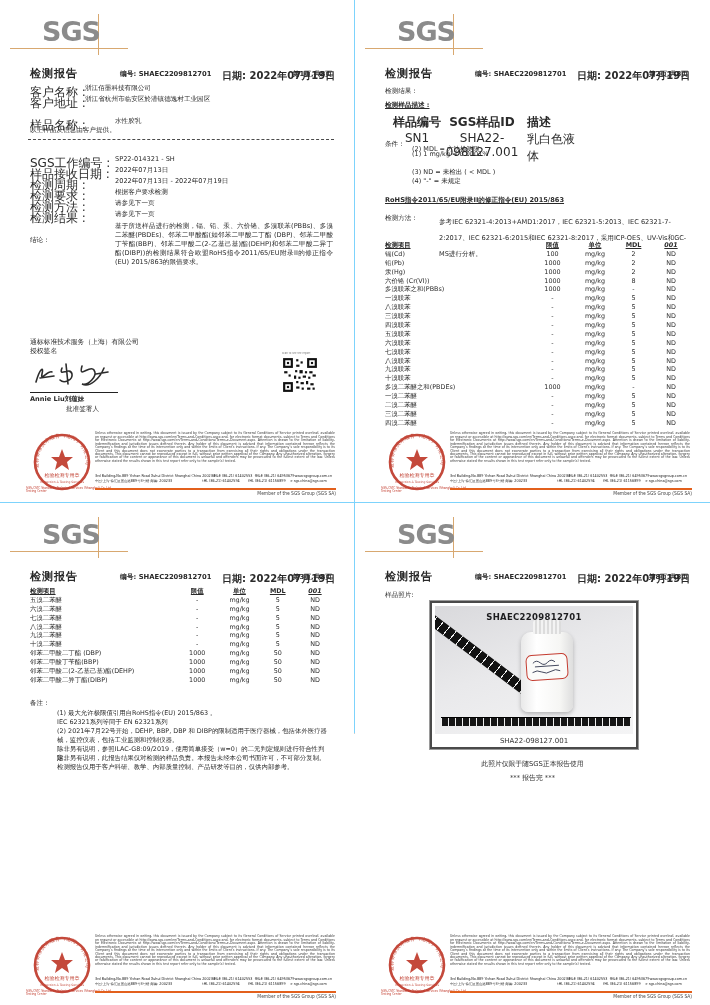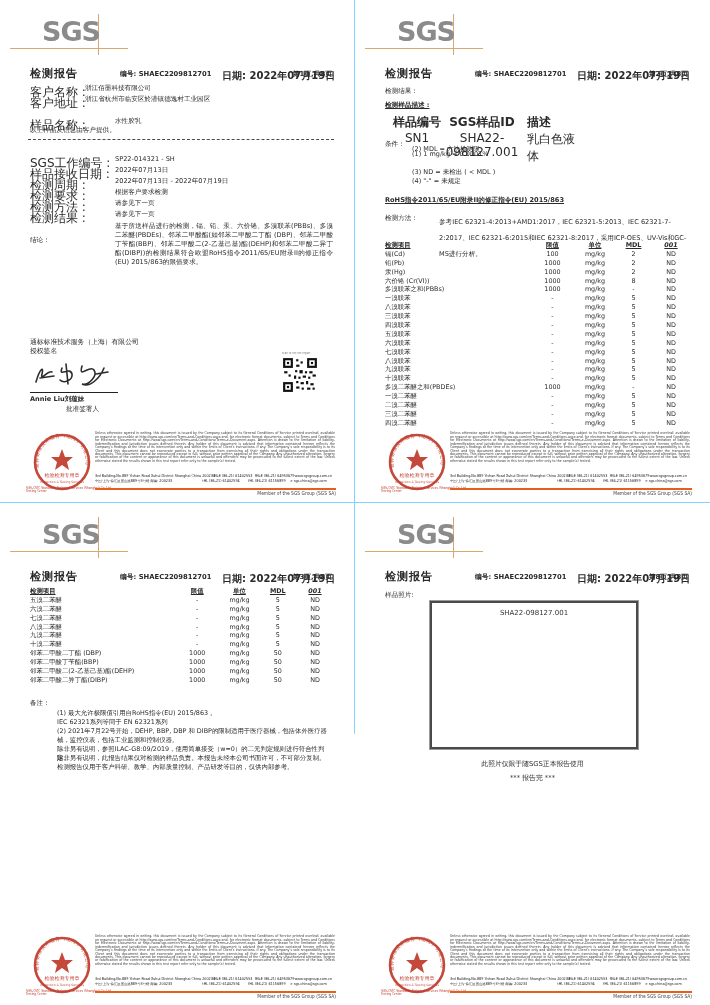--- a/index.html
+++ b/index.html
@@ -664,20 +664,36 @@
     <div class="hdr">
       <span class="title">检测报告</span>
       <span class="no">编号: SHAEC2209812701</span>
       <span class="date">日期: 2022年07月19日</span>
       <span class="pg">第8页,共8页</span>
     </div>
 
     <div class="t" style="position:absolute;left:30px;top:88px;">样品照片:</div>
 
     <div class="photo-frame">
+      <div class="photo">
+        <div class="photo-code">SHAEC2209812701</div>
+        <div class="ruler-d"></div>
+        <div class="bottle">
+          <div class="cap"></div>
+          <div class="blabel">
+            <svg width="100%" height="100%" viewBox="0 0 42 26">
+              <g fill="none" stroke="#3a3f55" stroke-width="1">
+                <path d="M6,8 q4,-4 8,0 t8,0 t8,0 M8,12 h26"></path>
+                <path d="M5,18 q5,-3 10,0 t10,0 t10,0"></path>
+              </g>
+            </svg>
+          </div>
+        </div>
+        <div class="ruler-h"></div>
+      </div>
       <div class="photo-caption">SHA22-098127.001</div>
     </div>
 
     <div class="photo-note">此照片仅限于随SGS正本报告使用</div>
     <div class="end-mark">*** 报告完 ***</div>
 
     <div class="footer">
       <svg class="stamp" viewBox="0 0 60 60">
         <circle cx="30" cy="30" r="27" fill="none" stroke="#bf3a2b" stroke-width="2.6"></circle>
         <path id="arc4a" d="M 7,36 A 24,24 0 1 1 53,36" fill="none"></path>

